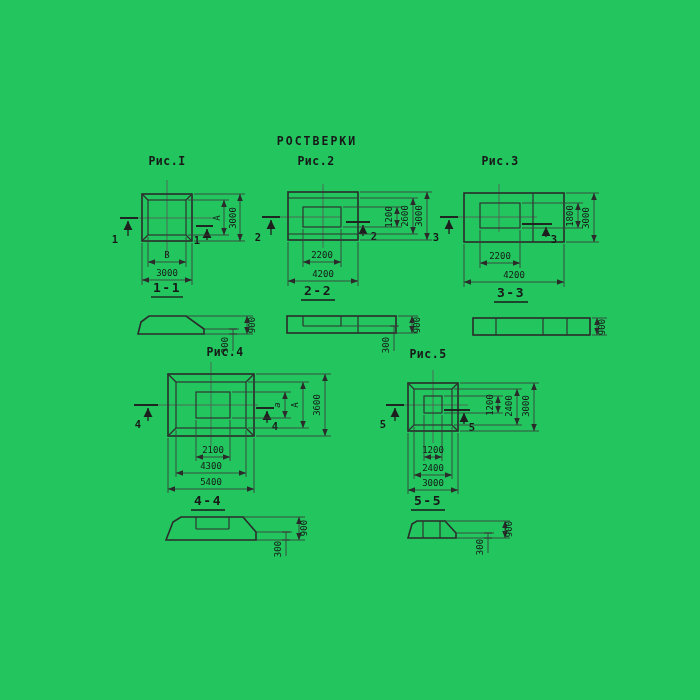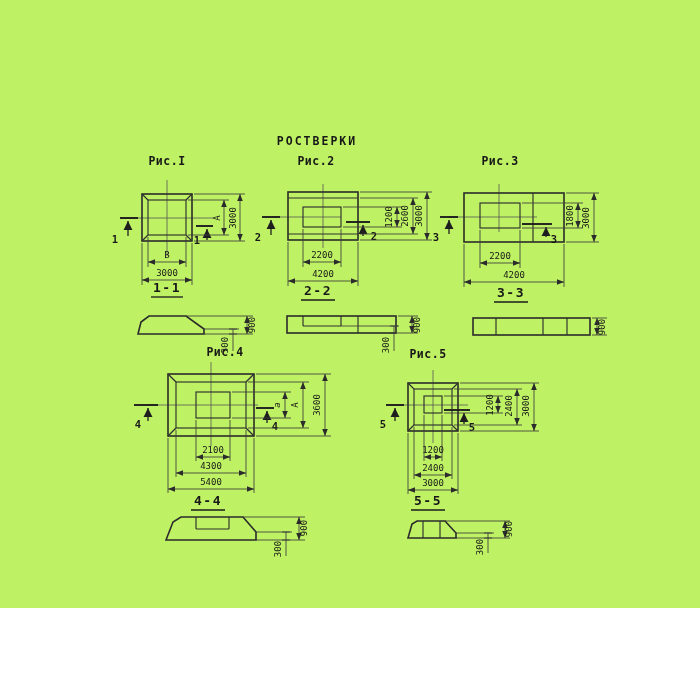--- a/index.html
+++ b/index.html
@@ -1,16 +1,16 @@
 <!DOCTYPE html>
 <html><head>
 <meta charset="utf-8">
 <style>
   html,body{margin:0;padding:0;background:#ffffff;}
-  .page{position:relative;width:700px;height:608px;background:#bef264;overflow:hidden;
+  .page{position:relative;width:700px;height:700px;background:#22c55e;overflow:hidden;
         font-family:"DejaVu Sans Mono", monospace;}
   svg{display:block;}
   
   .ol  {stroke:#2b2b2b;stroke-width:1.6;fill:none;stroke-linejoin:miter;}
   .ol2 {stroke:#2f2f2f;stroke-width:1.15;fill:none;}
   .tl  {stroke:#3c3c3c;stroke-width:0.85;fill:none;}
   .cl  {stroke:#565656;stroke-width:0.8;fill:none;}
   .cb  {stroke:#1e1e1e;stroke-width:1.9;fill:none;}
   .ca  {stroke:#1e1e1e;stroke-width:1.3;fill:none;}
   .ul  {stroke:#1b1b1b;stroke-width:1.3;fill:none;}

